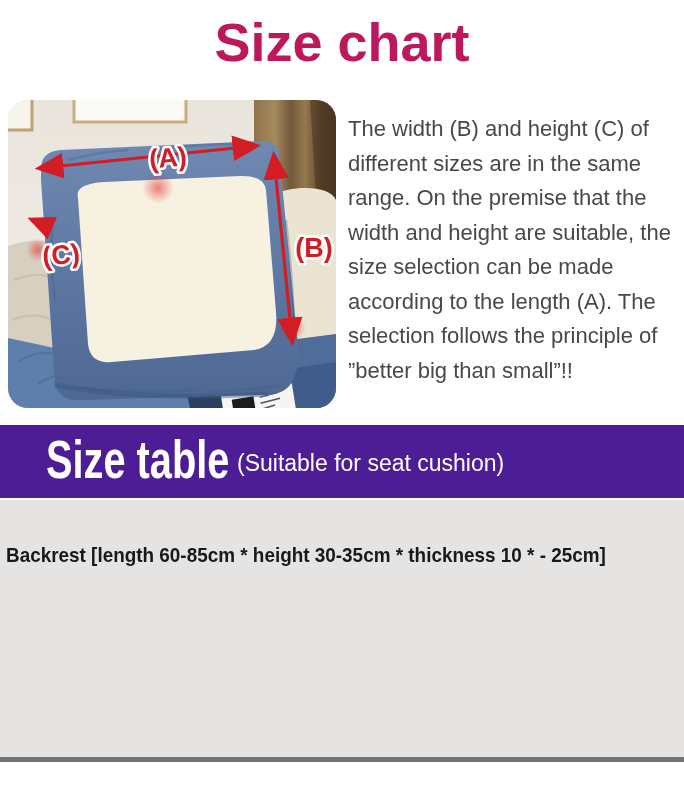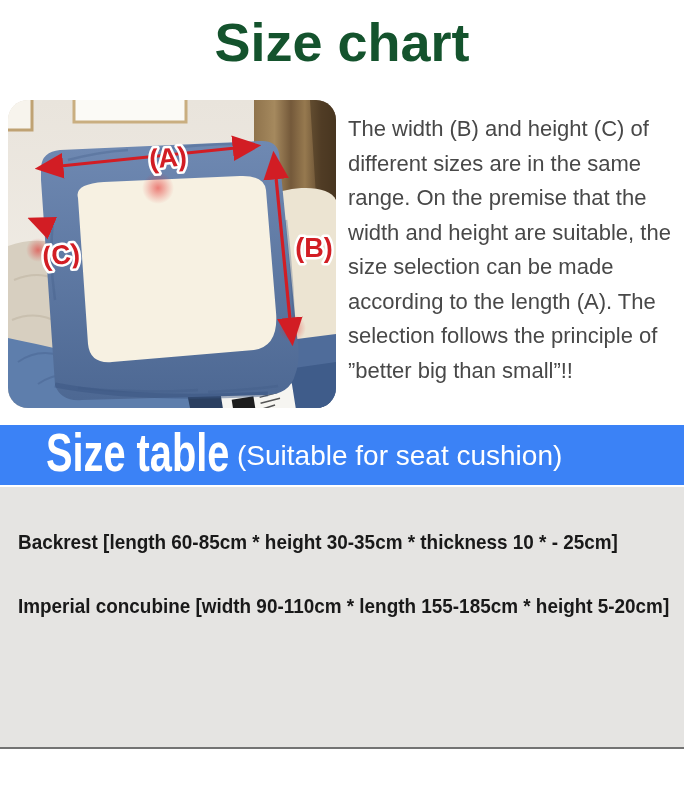--- a/index.html
+++ b/index.html
@@ -1,50 +1,50 @@
 <!DOCTYPE html>
 <html><head>
 <meta charset="utf-8">
 <style>
   html,body{margin:0;padding:0;}
   body{
     width:684px;height:799px;background:#ffffff;
     font-family:"Liberation Sans",sans-serif;position:relative;overflow:hidden;
   }
   .page-title{
-    text-align:center;font-size:54px;font-weight:700;color:#14532d;
+    text-align:center;font-size:54px;font-weight:700;color:#be185d;
     padding-top:12px;line-height:60px;letter-spacing:0px;margin:0;
   }
   .content{display:flex;margin-top:28px;}
   .photo{
     width:328px;height:308px;margin-left:8px;border-radius:20px;
     overflow:hidden;flex:0 0 auto;position:relative;background:#efece5;
   }
   .photo svg{display:block;width:328px;height:308px;}
   .desc{
     width:332px;margin-left:12px;margin-top:12px;
     font-size:22px;line-height:34.5px;color:#484848;
   }
   .banner{
-    position:relative;height:60px;background:#3b82f6;margin-top:17px;color:#ffffff;padding-left:24px;
+    position:relative;height:73px;background:#4c1d95;margin-top:17px;color:#ffffff;padding-left:24px;
   }
   .banner-title{
     position:absolute;left:46px;top:50%;
     font-size:53px;font-weight:700;white-space:nowrap;
     transform:translateY(-54%) scaleX(0.75);transform-origin:left center;
   }
   .banner-sub{
     position:absolute;left:237px;top:50%;
-    font-size:28px;font-weight:400;white-space:nowrap;
+    font-size:23px;font-weight:400;white-space:nowrap;
     transform:translateY(-46%);
   }
   .size-panel{
     margin-top:2px;height:262px;box-sizing:border-box;
-    background:#e5e4e2;border-bottom:2px solid #737373;
-    padding:44px 0 0 18px;
+    background:#e5e4e2;border-bottom:5px solid #737373;
+    padding:44px 0 0 6px;
   }
   .size-row{height:22px;line-height:22px;margin-bottom:42px;white-space:nowrap;}
   .size-row span{
     display:inline-block;font-size:21px;font-weight:700;color:#191919;
     transform:scaleX(0.9);transform-origin:left center;white-space:nowrap;
   }
   .arrow-label{
     font-family:"Liberation Sans",sans-serif;font-weight:700;font-size:27px;
     fill:#d21d24;stroke:#ffffff;stroke-width:5px;paint-order:stroke;
     stroke-linejoin:round;text-anchor:middle;
@@ -135,16 +135,13 @@
 
 <div class="banner">
   <div class="banner-title">Size table</div>
   <div class="banner-sub">(Suitable for seat cushion)</div>
 </div>
 
 <div class="size-panel">
   <div class="size-row">
     <span>Backrest [length 60-85cm * height 30-35cm * thickness 10 * - 25cm]</span>
   </div>
-  <div class="size-row">
-    <span>Imperial concubine [width 90-110cm * length 155-185cm * height 5-20cm]</span>
-  </div>
 </div>
 
 </body></html>

